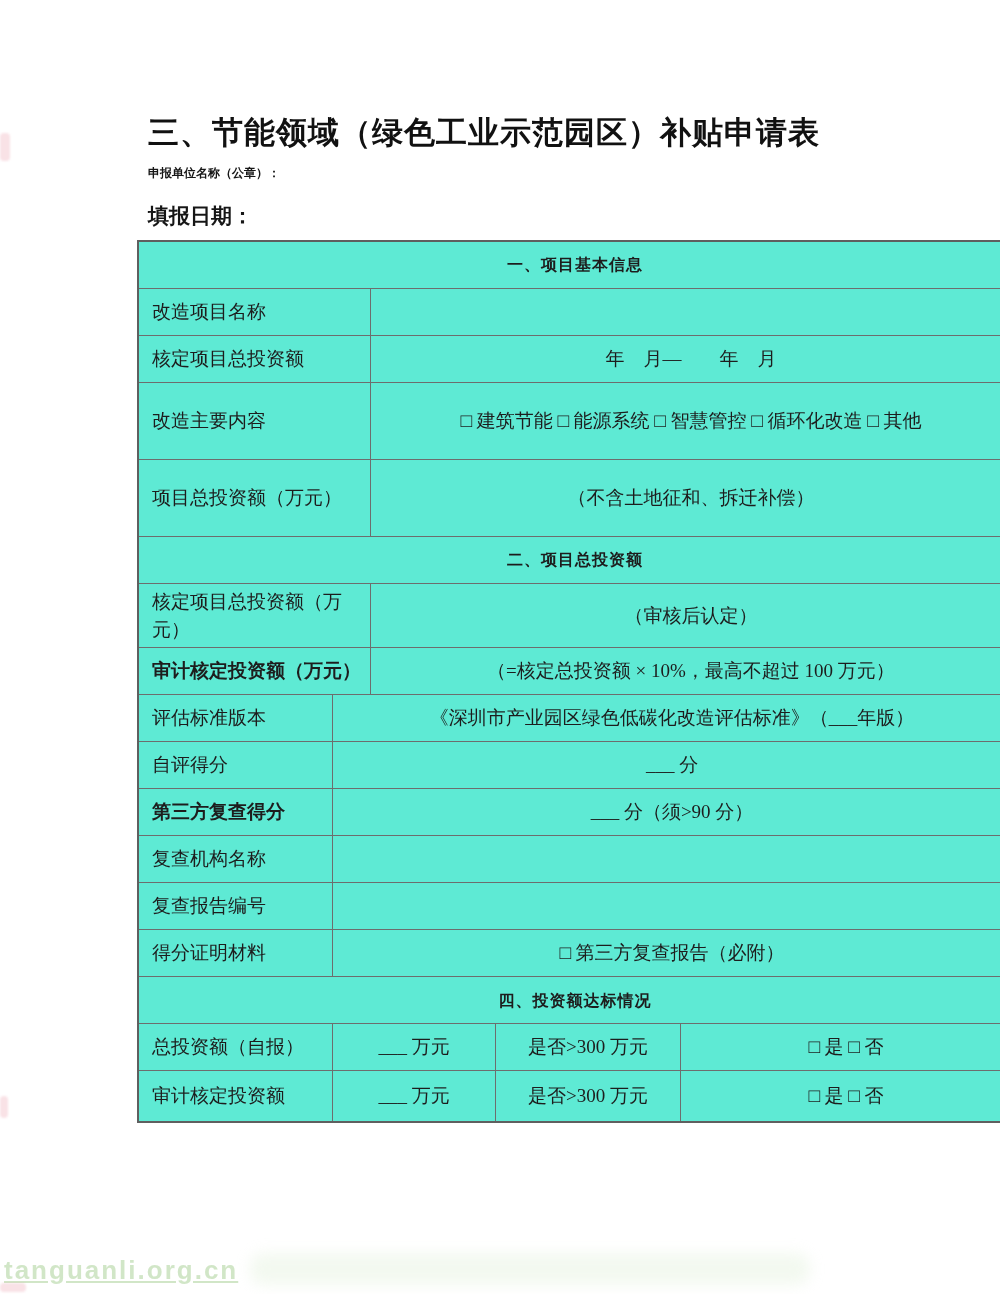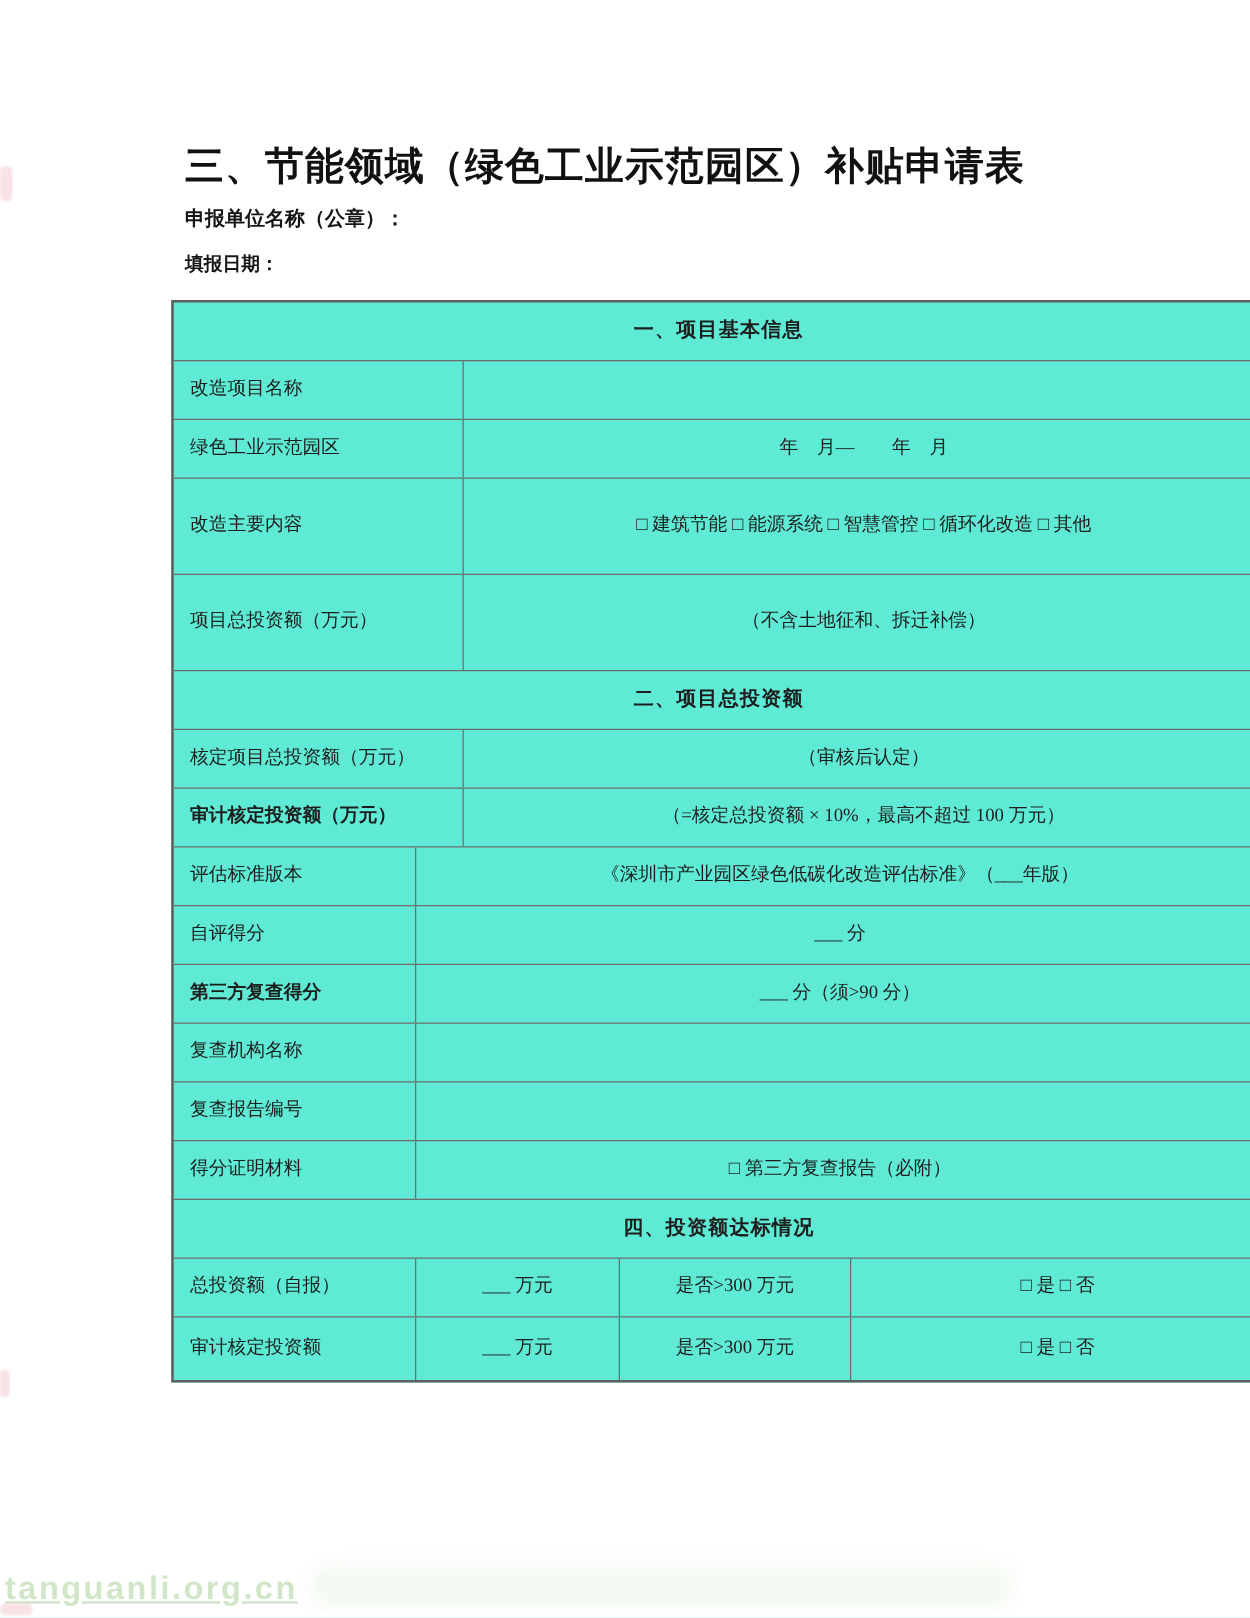--- a/index.html
+++ b/index.html
@@ -13,40 +13,40 @@
   }
   .doc-title{
     position:absolute;left:148px;top:112px;
     font-family:"Liberation Sans","DejaVu Sans",sans-serif;
     font-weight:700;font-size:31px;letter-spacing:1px;
     color:#111;white-space:nowrap;
   }
   .meta-line{
     position:absolute;left:148px;
     font-family:"Liberation Sans","DejaVu Sans",sans-serif;
-    font-weight:700;font-size:16px;color:#161616;white-space:nowrap;
+    font-weight:700;font-size:12px;color:#161616;white-space:nowrap;
   }
   .meta-applicant{top:165px;}
-  .meta-date{top:202px;font-size:15px;}
+  .meta-date{top:202px;font-size:21px;}
 
   .form-table{
     position:absolute;left:137px;top:240px;width:876px;
     border:2px solid #5f5f5f;
     box-sizing:border-box;
     background:#5eead4;
   }
   .row{display:flex;align-items:stretch;border-top:1px solid #6d6d6d;min-height:46px;}
   .row:first-child{border-top:none;}
   .row.tall{min-height:76px;}
   .row.last{min-height:50px;}
   .cell{
     border-left:1px solid #6d6d6d;
     box-sizing:border-box;
     display:flex;align-items:center;
-    font-size:15px;line-height:1.45;
+    font-size:19px;line-height:1.45;
     padding:4px 6px;
   }
   .cell:first-child{border-left:none;}
   .cell.hdr{
     flex:1;justify-content:center;text-align:center;
     font-weight:700;font-size:16px;letter-spacing:1px;
   }
   .cell.label{width:231px;flex:none;padding-left:13px;}
   .cell.labelB{width:193px;flex:none;padding-left:13px;}
   .cell.value{flex:1;justify-content:center;text-align:center;}
@@ -84,21 +84,21 @@
     <div class="row">
       <div class="cell hdr">一、项目基本信息</div>
     </div>
 
     <div class="row">
       <div class="cell label">改造项目名称</div>
       <div class="cell value"></div>
     </div>
 
     <div class="row">
-      <div class="cell label">绿色工业示范园区</div>
+      <div class="cell label">核定项目总投资额</div>
       <div class="cell value">年　月—　　年　月</div>
     </div>
 
     <div class="row tall">
       <div class="cell label">改造主要内容</div>
       <div class="cell value">□ 建筑节能 □ 能源系统 □ 智慧管控 □ 循环化改造 □ 其他</div>
     </div>
 
     <div class="row tall">
       <div class="cell label">项目总投资额（万元）</div>

